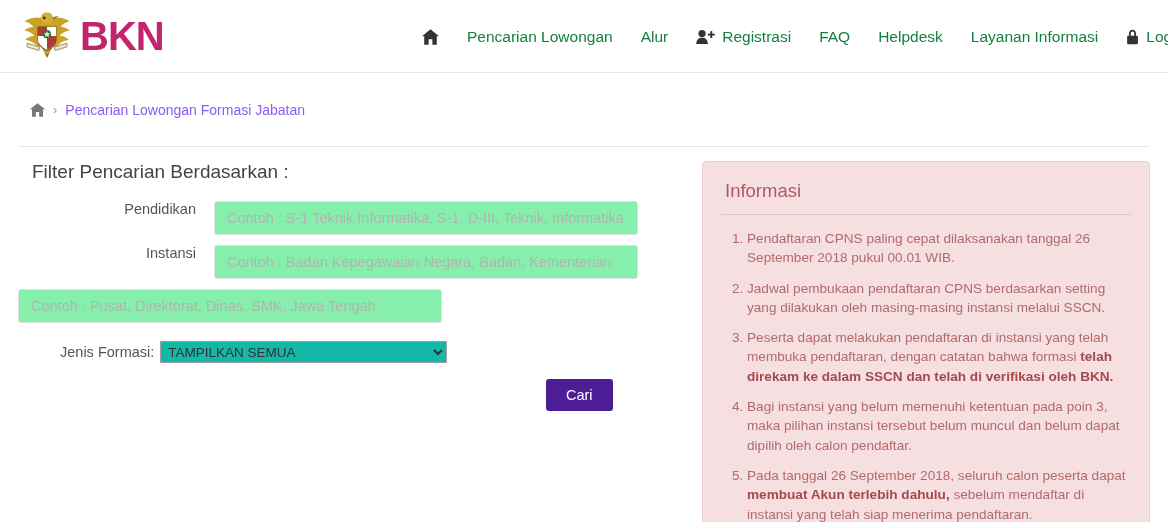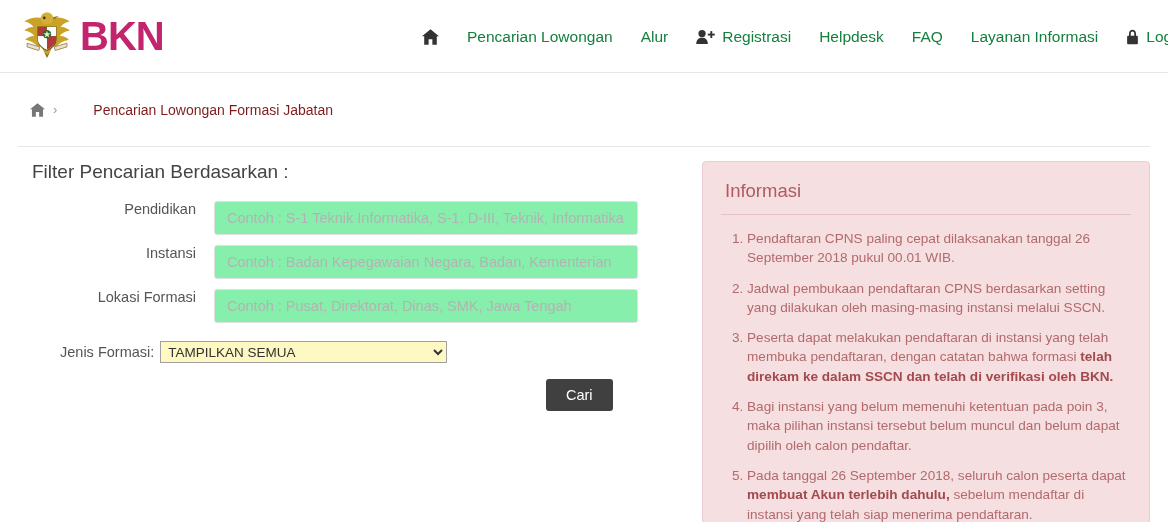--- a/index.html
+++ b/index.html
@@ -91,24 +91,23 @@
   }
   .breadcrumb {
     display: flex;
     align-items: center;
     gap: 8px;
     font-size: 14px;
   }
   .bc-home { color: #777; display: inline-flex; }
   .bc-sep { color: #999; font-size: 13px; }
   .bc-link {
-    color: #7f1d1d;
+    color: #8b5cf6;
     text-decoration: none;
     cursor: pointer;
-    margin-left: 28px;
   }
 
   .page-divider {
     height: 1px;
     background: #e7e7e7;
     margin: 0 18px;
   }
 
   
   .content {
@@ -172,33 +171,33 @@
     color: #555;
     margin-right: 6px;
   }
   .jenis-select {
     width: 287px;
     height: 22px;
     font-size: 13.5px;
     font-family: "Liberation Sans", sans-serif;
     color: #333;
     border: 1px solid #a0a0a0;
-    background: #fef9c3;
+    background: #14b8a6;
     padding: 1px 3px;
     border-radius: 0;
   }
 
   .btn-row {
     display: flex;
     justify-content: flex-start;
     padding-left: 528px;
     margin-top: 16px;
   }
   .btn-cari {
-    background: #404040;
+    background: #4c1d95;
     color: #ffffff;
     border: none;
     border-radius: 3px;
     font-size: 14.5px;
     font-family: "Liberation Sans", sans-serif;
     padding: 8px 20px;
     cursor: pointer;
     min-width: 54px;
   }
 
@@ -296,25 +295,25 @@
           <circle cx="7" cy="5" r="4.2" fill="#333"></circle>
           <path d="M0.3 17 C0.3 12.3 3.3 10 7 10 C10.7 10 13.7 12.3 13.7 17 Z" fill="#333"></path>
           <rect x="16.6" y="2.2" width="2.2" height="8" fill="#333"></rect>
           <rect x="13.7" y="5.1" width="8" height="2.2" fill="#333"></rect>
         </svg>
       </span>
       <span>Registrasi</span>
     </a>
 
     <a class="nav-item" href="#">
+      <span>FAQ</span>
+    </a>
+
+    <a class="nav-item" href="#">
       <span>Helpdesk</span>
-    </a>
-
-    <a class="nav-item" href="#">
-      <span>FAQ</span>
     </a>
 
     <a class="nav-item" href="#">
       <span>Layanan Informasi</span>
     </a>
 
     <a class="nav-item" href="#">
       <span class="nav-icon">
         <svg width="13" height="16" viewBox="0 0 14 17" aria-hidden="true">
           <path d="M3.2 7.5 L3.2 4.6 C3.2 2.3 4.9 0.6 7 0.6 C9.1 0.6 10.8 2.3 10.8 4.6 L10.8 7.5 L8.9 7.5 L8.9 4.6 C8.9 3.4 8.1 2.5 7 2.5 C5.9 2.5 5.1 3.4 5.1 4.6 L5.1 7.5 Z" fill="#333"></path>
@@ -353,21 +352,20 @@
         <input class="form-input" type="text" placeholder="Contoh : S-1 Teknik Informatika, S-1, D-III, Teknik, Informatika" style="">
       </div>
 
 
       <div class="form-row">
         <label class="form-label">Instansi</label>
         <input class="form-input" type="text" placeholder="Contoh : Badan Kepegawaian Negara, Badan, Kementerian" style="">
       </div>
 
       <div class="form-row">
-        <label class="form-label">Lokasi Formasi</label>
         <input class="form-input" type="text" placeholder="Contoh : Pusat, Direktorat, Dinas, SMK, Jawa Tengah" style="">
       </div>
 
       <div class="select-row">
         <span class="select-label">Jenis Formasi:</span>
         <select class="jenis-select">
           <option>TAMPILKAN SEMUA</option>
         </select>
       </div>
 

